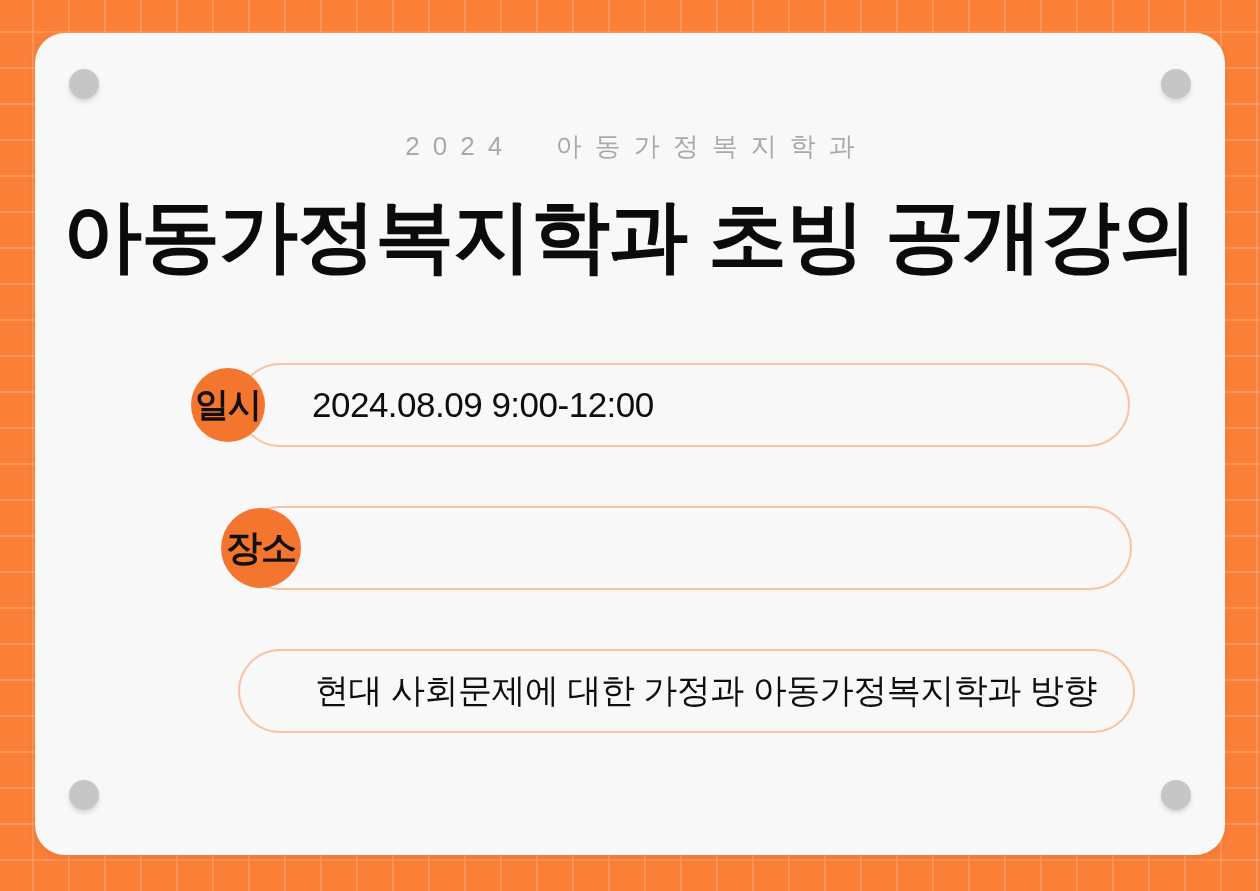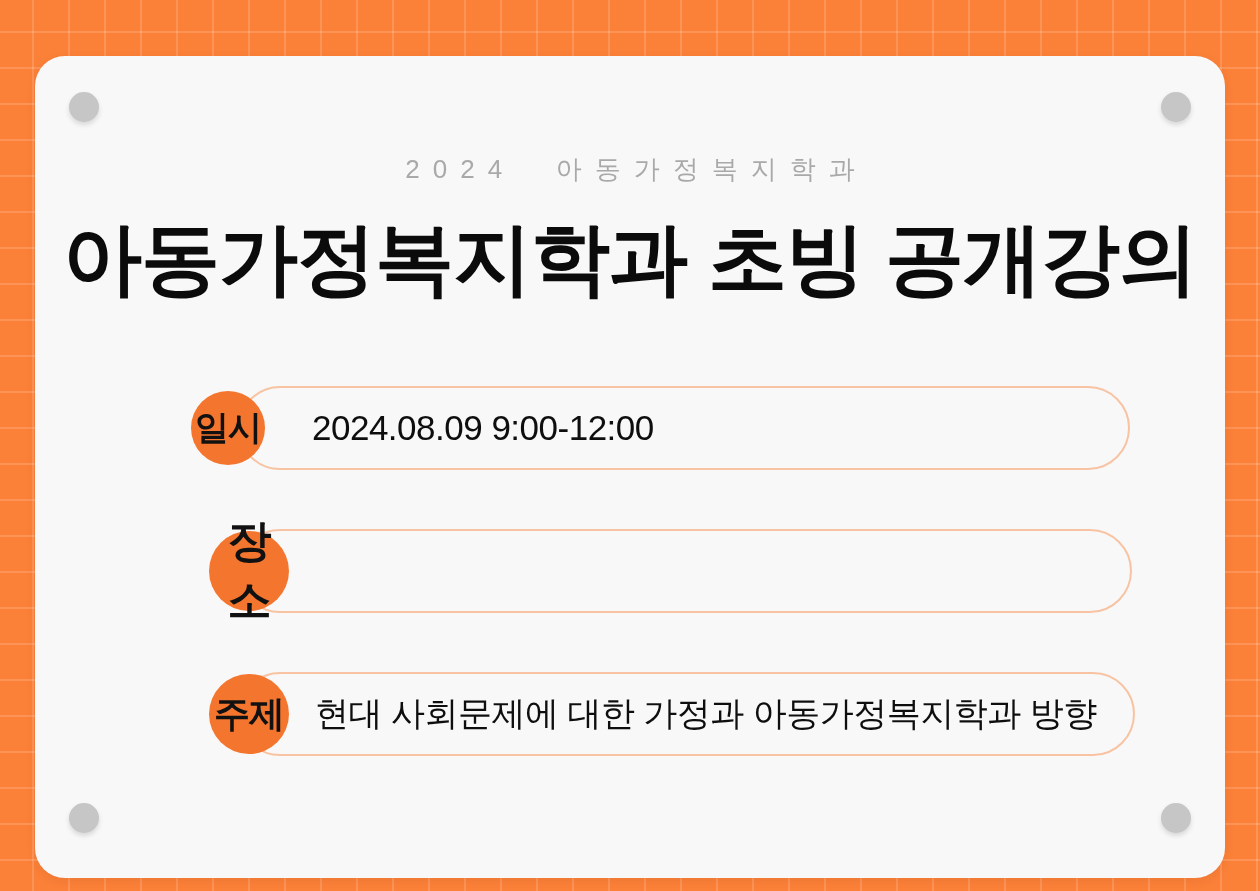--- a/index.html
+++ b/index.html
@@ -29,21 +29,20 @@
   
   #card {
     position: absolute;
     left: 35px;
     top: 33px;
     width: 1190px;
     height: 822px;
     background: #f8f8f8;
     border-radius: 30px;
     box-shadow: 0 3px 10px rgba(120,60,20,0.10);
-    margin-top: 23px;
   }
 
   
   .pin {
     position: absolute;
     width: 30px;
     height: 30px;
     border-radius: 50%;
     background: #c6c6c6;
     box-shadow: 0 3px 5px rgba(0,0,0,0.13);
@@ -124,24 +123,24 @@
     letter-spacing: -1px;
     z-index: 2;
   }
   .row-1 .badge {
     left: 156px;
     width: 74px;
     height: 74px;
     font-size: 34px;
   }
   .row-2 .badge {
-    left: 174px;
+    left: 186px;
     width: 80px;
     height: 80px;
-    font-size: 44px;
+    font-size: 36px;
     text-align: center;
   }
   .row-3 .badge {
     left: 174px;
     width: 80px;
     height: 80px;
     font-size: 36px;
   }
 
   .row-text {
@@ -183,19 +182,18 @@
         <div class="row-text">2024.08.09 9:00-12:00</div>
       </div>
 
       <div class="row row-2">
         <div class="pill"></div>
         <div class="badge">장소</div>
       </div>
 
       <div class="row row-3">
         <div class="pill"></div>
-        <div class="badge">주제</div>
         <div class="row-text">현대 사회문제에 대한 가정과 아동가정복지학과 방향</div>
       </div>
 
     </div>
   </div>
 </div>
 
 </body></html>

